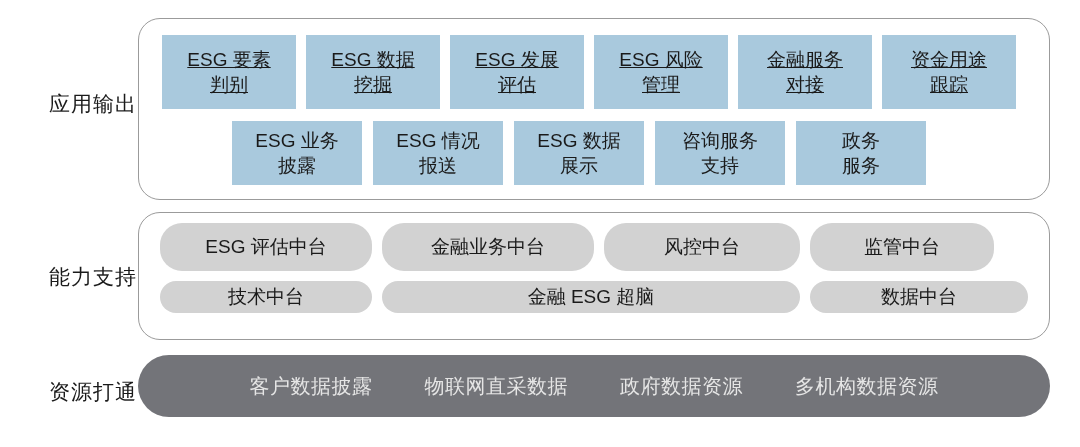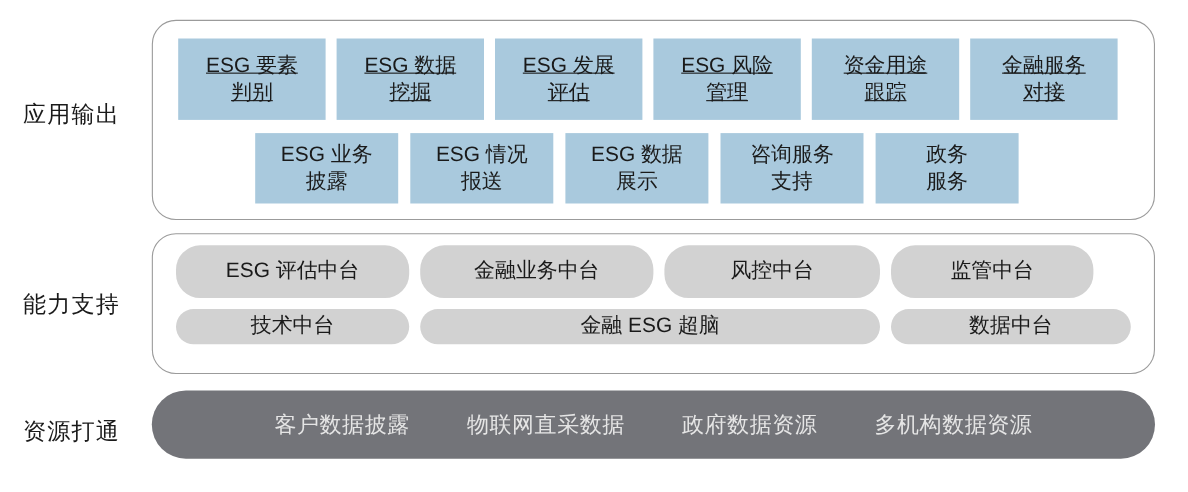--- a/index.html
+++ b/index.html
@@ -24,20 +24,21 @@
   
   .row-label {
     position: absolute;
     left: 0;
     width: 130px;
     text-align: center;
     font-size: 21px;
     letter-spacing: 1px;
     color: #1a1a1a;
     white-space: nowrap;
+    padding-left: 28px;
   }
   .row-label.application { top: 90px; }
   .row-label.capability  { top: 263px; }
   .row-label.resource    { top: 378px; }
 
   
   .panel {
     position: absolute;
     left: 138px;
     width: 912px;
@@ -171,26 +172,26 @@
     </div>
     <div class="box blue">
       <span class="line">ESG 发展</span>
       <span class="line">评估</span>
     </div>
     <div class="box blue">
       <span class="line">ESG 风险</span>
       <span class="line">管理</span>
     </div>
     <div class="box blue">
+      <span class="line">金融服务</span>
+      <span class="line">对接</span>
+    </div>
+    <div class="box blue">
       <span class="line">资金用途</span>
       <span class="line">跟踪</span>
-    </div>
-    <div class="box blue">
-      <span class="line">金融服务</span>
-      <span class="line">对接</span>
     </div>
   </div>
 
   <div class="box-row app-row2">
     <div class="box blue">
       <span class="line">ESG 业务</span>
       <span class="line">披露</span>
     </div>
     <div class="box blue">
       <span class="line">ESG 情况</span>

